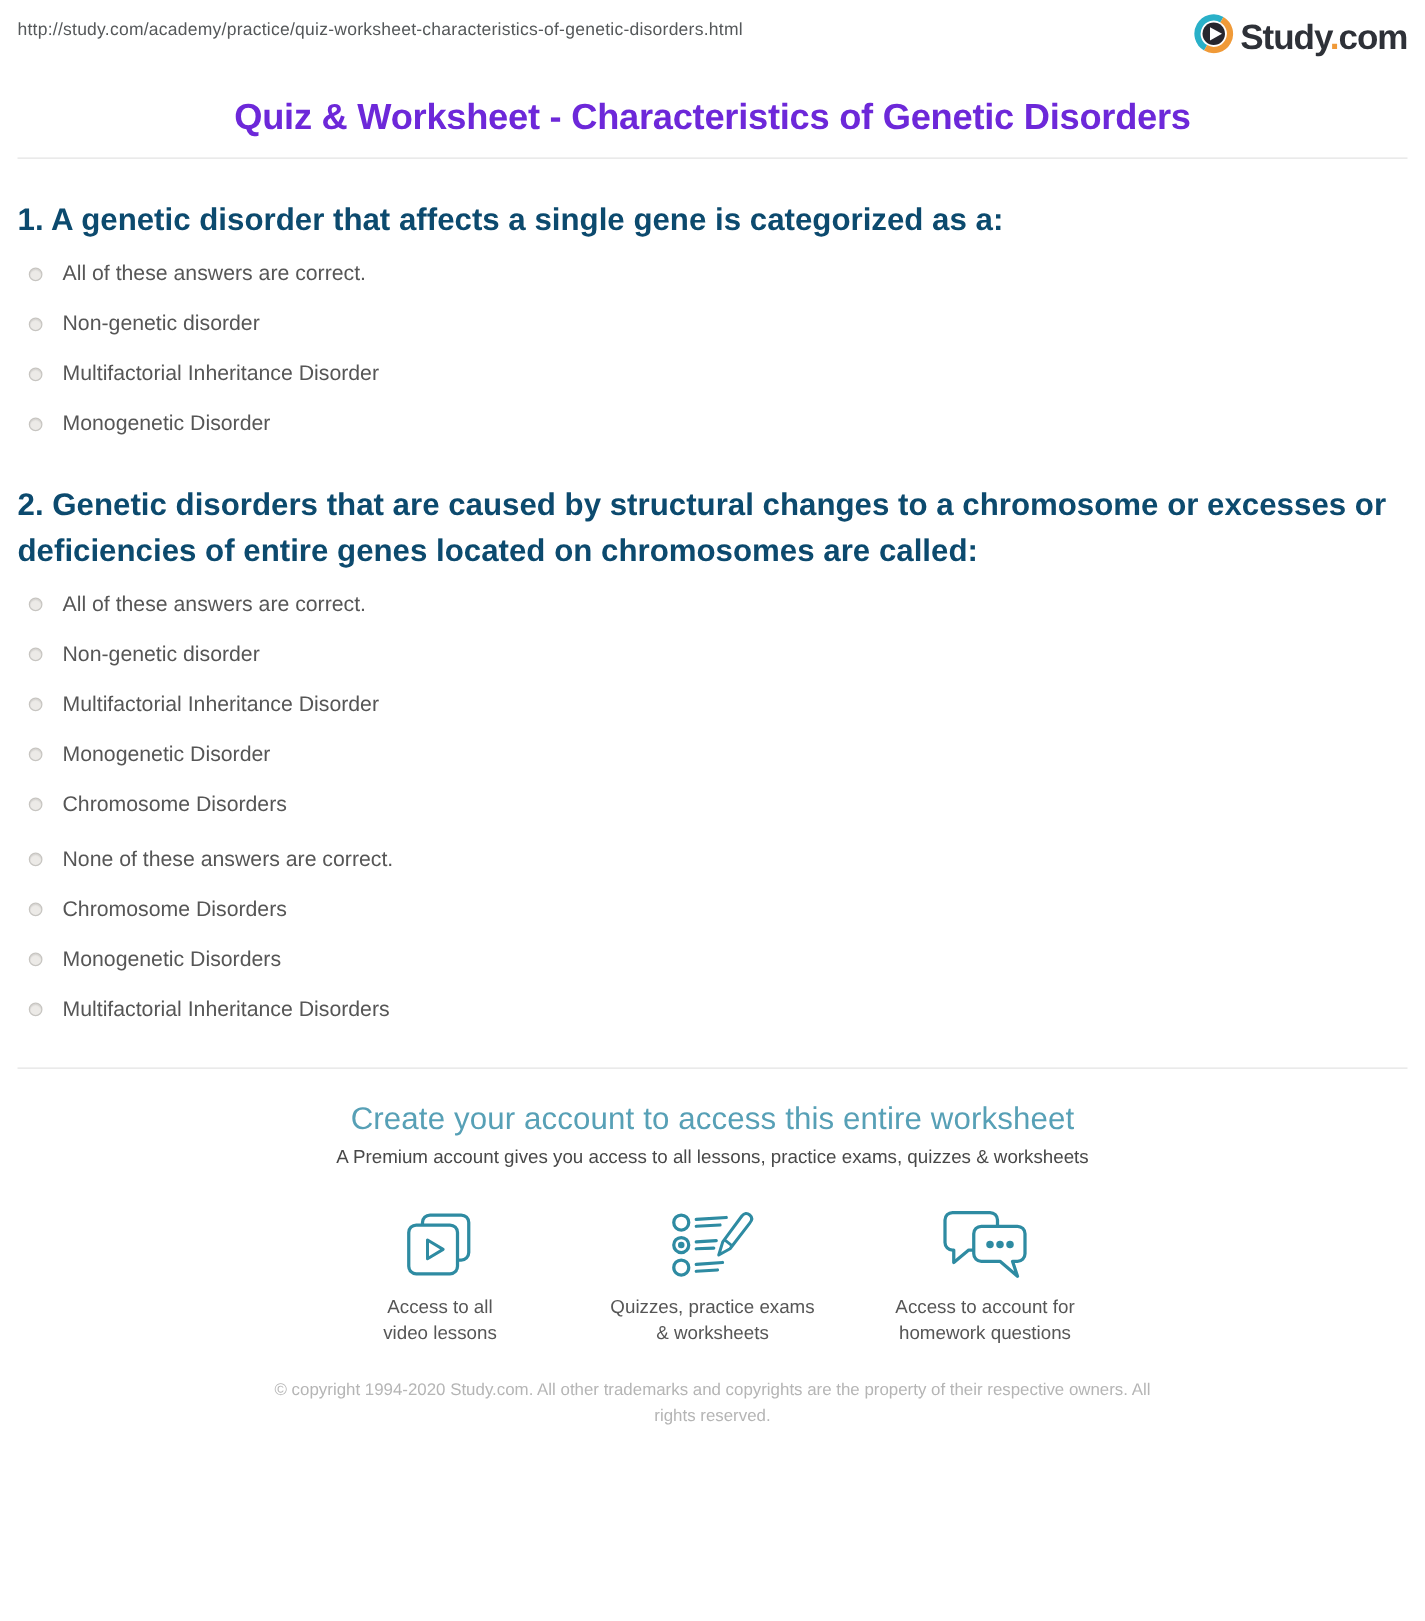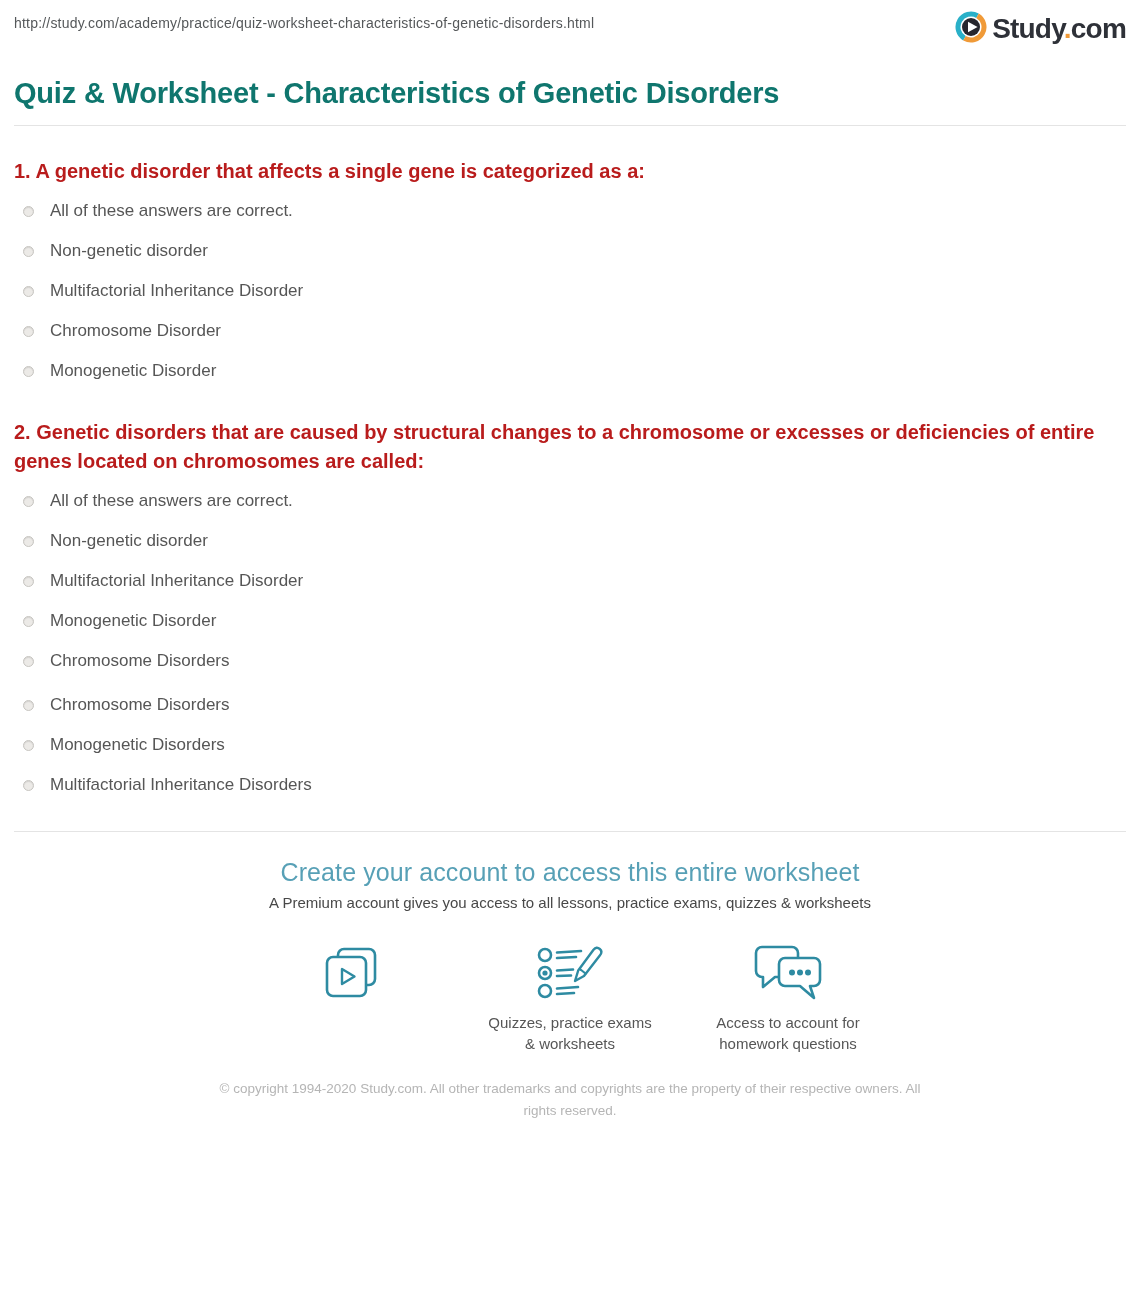--- a/index.html
+++ b/index.html
@@ -14,27 +14,27 @@
   .page { padding: 0 14px; }
 
   
   .header { display: flex; justify-content: space-between; align-items: flex-start; padding-top: 11px; gap: 48px; }
   .url { font-size: 14px; color: #55585a; letter-spacing: 0.2px; padding-top: 4px; }
   .logo { display: flex; align-items: center; gap: 5px; }
   .logo-text { font-size: 28px; font-weight: 700; color: #2e3138; letter-spacing: -0.8px; }
   .logo-dot { color: #f09a38; }
 
   
-  .page-title { margin: 30px 0 0 0; font-size: 29px; font-weight: 700; color: #0f766e; letter-spacing: -0.2px; }
+  .page-title { margin: 30px 0 0 0; font-size: 29px; font-weight: 700; color: #6d28d9; letter-spacing: -0.2px; text-align: center; }
   .divider { border: none; border-top: 1px solid #e4e4e4; margin: 0; }
   .divider-title { margin-top: 15px; }
 
   
   .question-block { margin: 0; }
-  .question-text { margin: 27px 0 5px 0; font-size: 20px; font-weight: 700; color: #b91c1c; line-height: 1.45; }
+  .question-text { margin: 27px 0 5px 0; font-size: 25px; font-weight: 700; color: #0c4a6e; line-height: 1.45; }
   .q-first { margin-top: 31px; }
   .options { list-style: none; margin: 0; padding: 0; }
   .options-after-two-lines { margin-top: 4px; }
   .option-row { display: flex; align-items: center; height: 40px; cursor: pointer; text-align: center; }
   .radio {
     flex: 0 0 auto;
     width: 11px; height: 11px; border-radius: 50%;
     background: #eceae7; border: 1px solid #c7c5c1;
     box-shadow: inset 0 1px 1px rgba(0,0,0,0.10);
     margin: 0 16px 0 9px;
@@ -91,24 +91,20 @@
       <li class="option-row">
         <span class="radio"></span>
         <span class="option-label">Non-genetic disorder</span>
       </li>
       <li class="option-row">
         <span class="radio"></span>
         <span class="option-label">Multifactorial Inheritance Disorder</span>
       </li>
       <li class="option-row">
         <span class="radio"></span>
-        <span class="option-label">Chromosome Disorder</span>
-      </li>
-      <li class="option-row">
-        <span class="radio"></span>
         <span class="option-label">Monogenetic Disorder</span>
       </li>
     </ul>
   </div>
 
   <div class="question-block">
     <h2 class="question-text">2. Genetic disorders that are caused by structural changes to a chromosome or excesses or deficiencies of entire genes located on chromosomes are called:</h2>
     <ul class="options options-after-two-lines">
       <li class="option-row">
         <span class="radio"></span>
@@ -128,20 +124,24 @@
       </li>
       <li class="option-row">
         <span class="radio"></span>
         <span class="option-label">Chromosome Disorders</span>
       </li>
     </ul>
   </div>
 
   <div class="question-block">
     <ul class="options options-after-two-lines">
+      <li class="option-row">
+        <span class="radio"></span>
+        <span class="option-label">None of these answers are correct.</span>
+      </li>
       <li class="option-row">
         <span class="radio"></span>
         <span class="option-label">Chromosome Disorders</span>
       </li>
       <li class="option-row">
         <span class="radio"></span>
         <span class="option-label">Monogenetic Disorders</span>
       </li>
       <li class="option-row">
         <span class="radio"></span>
@@ -158,20 +158,24 @@
 
     <div class="features">
 
       <div class="feature">
         <div class="feature-icon">
           <svg width="56" height="56" viewBox="0 0 56 56">
             <rect x="14" y="3" width="37" height="36" rx="6" fill="none" stroke="#2e8ba2" stroke-width="2.6"></rect>
             <rect x="3" y="11" width="39" height="39" rx="6" fill="#ffffff" stroke="#2e8ba2" stroke-width="2.6"></rect>
             <path d="M 18 23 L 18 38 L 30.5 30.5 Z" fill="none" stroke="#2e8ba2" stroke-width="2.4" stroke-linejoin="round"></path>
           </svg>
+        </div>
+        <div class="feature-label">
+          <div>Access to all</div>
+          <div>video lessons</div>
         </div>
       </div>
 
       <div class="feature">
         <div class="feature-icon">
           <svg width="70" height="58" viewBox="0 0 70 58">
             <g stroke="#2e8ba2" stroke-width="2.6" fill="none" stroke-linecap="round">
               <circle cx="10" cy="10" r="6"></circle>
               <circle cx="10" cy="28" r="6"></circle>
               <circle cx="10" cy="46" r="6"></circle>

